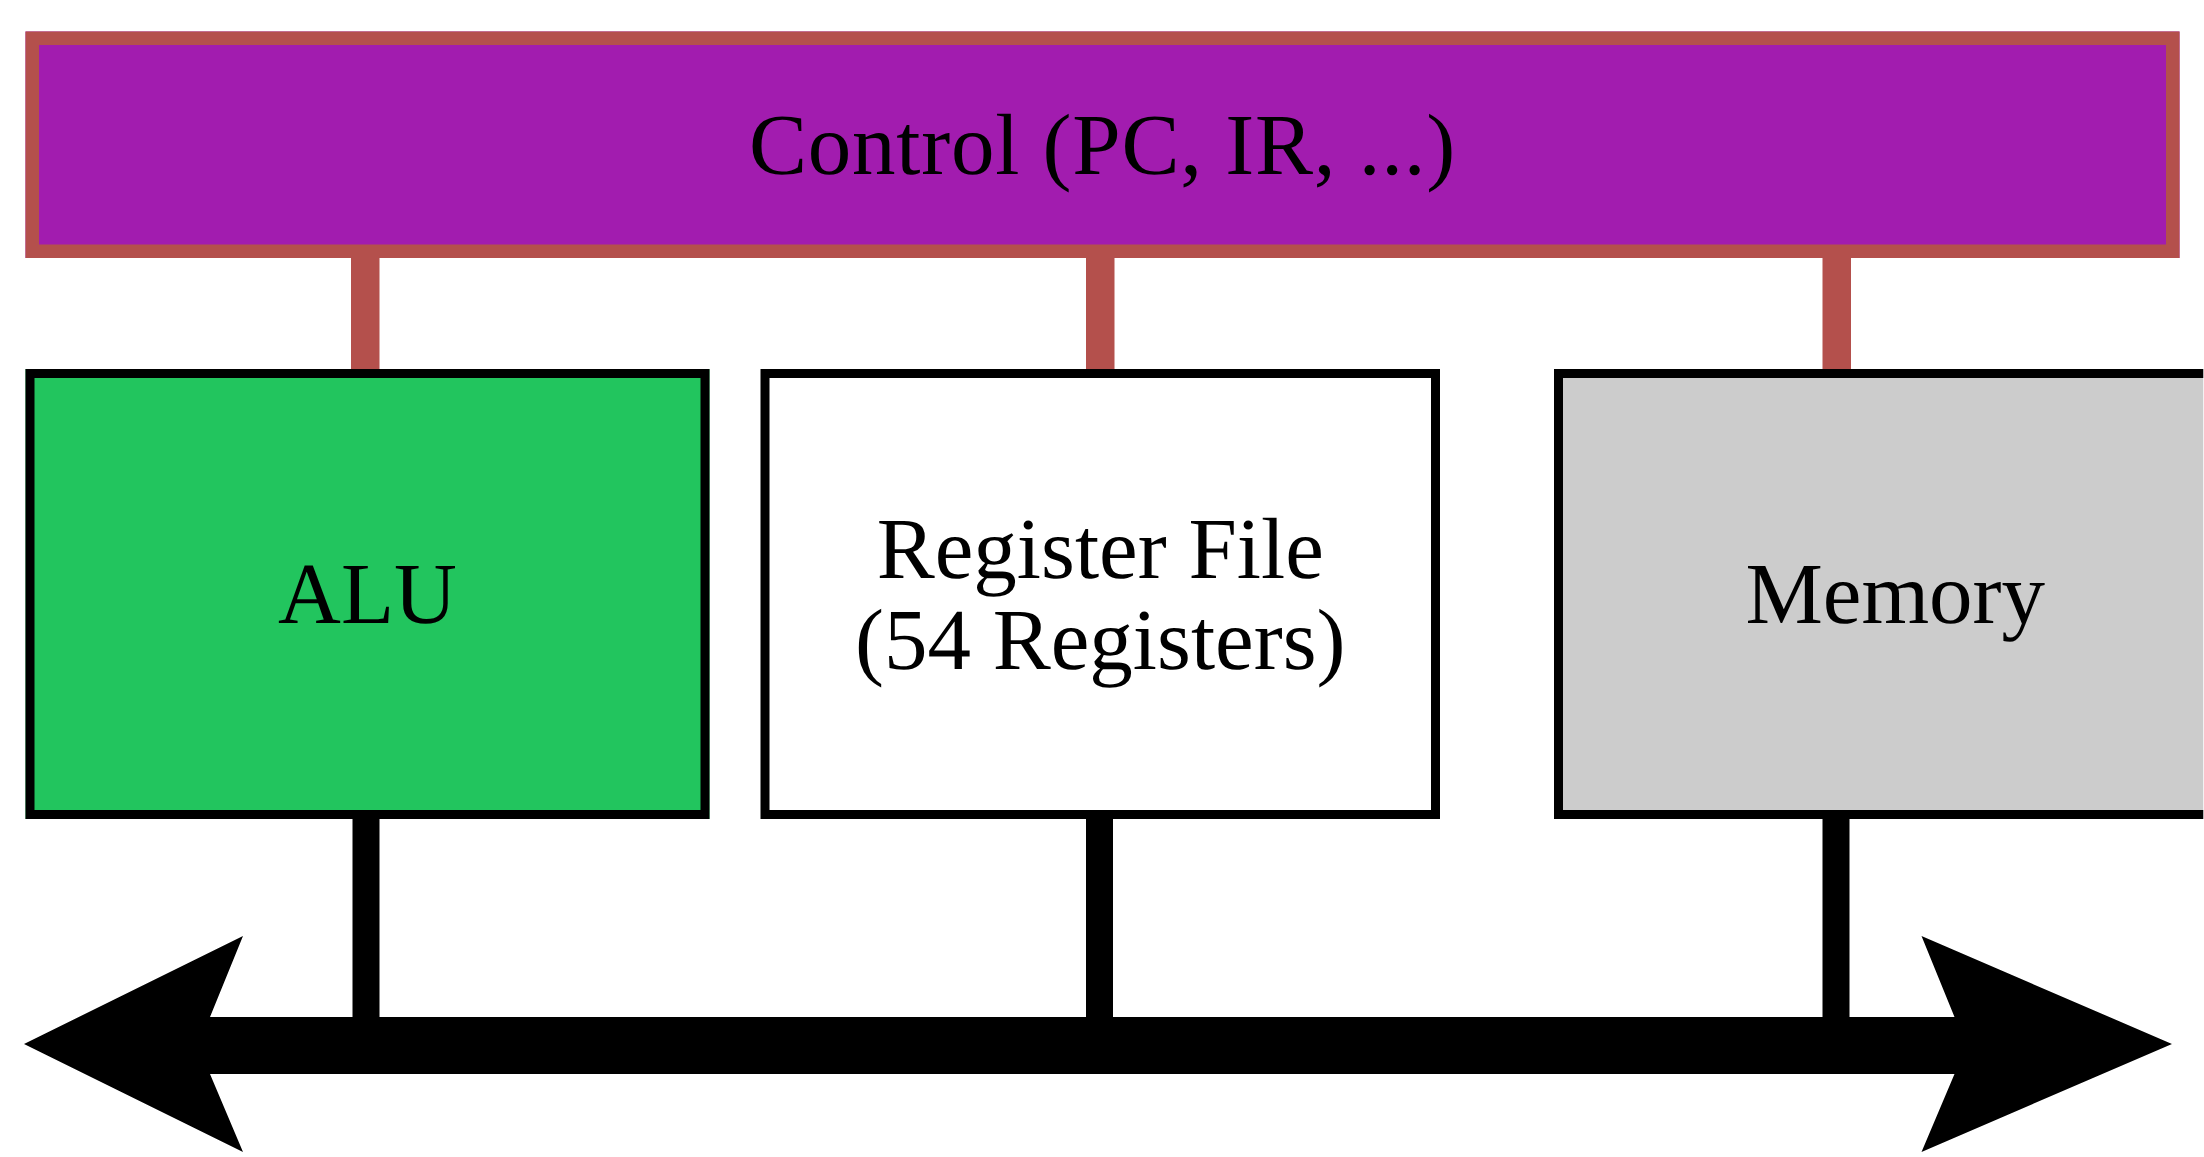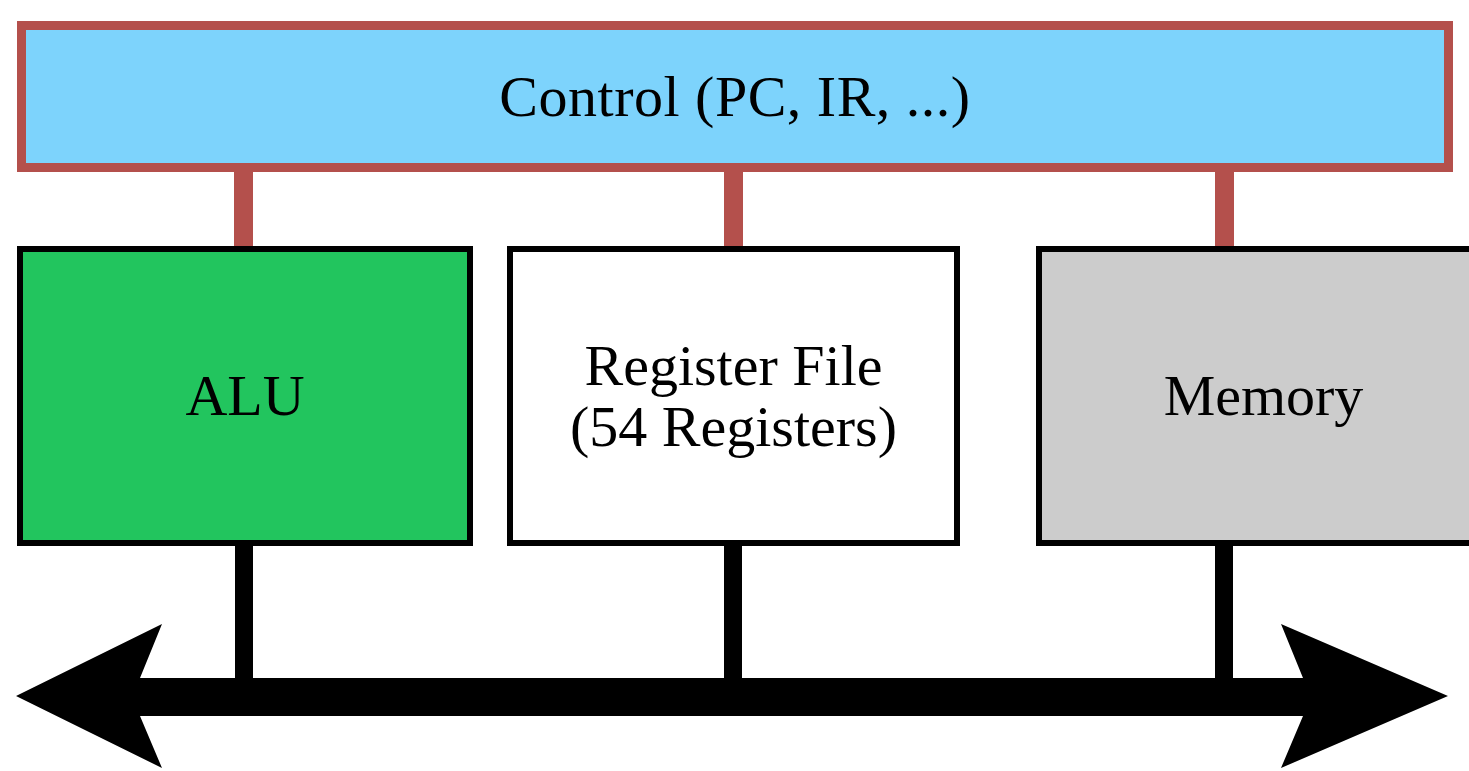--- a/index.html
+++ b/index.html
@@ -30,21 +30,21 @@
     color: #000000;
     line-height: 1.06;
   }
 
   
   #control-block {
     left: 17px;
     top: 21px;
     width: 1436px;
     height: 151px;
-    background: #7dd3fc;
+    background: #a21caf;
     border: 9px solid #b4504c;
   }
   #control-block .block-label {
     font-size: 58px;
     letter-spacing: 0.5px;
   }
 
   
   #alu-block {
     left: 17px;

